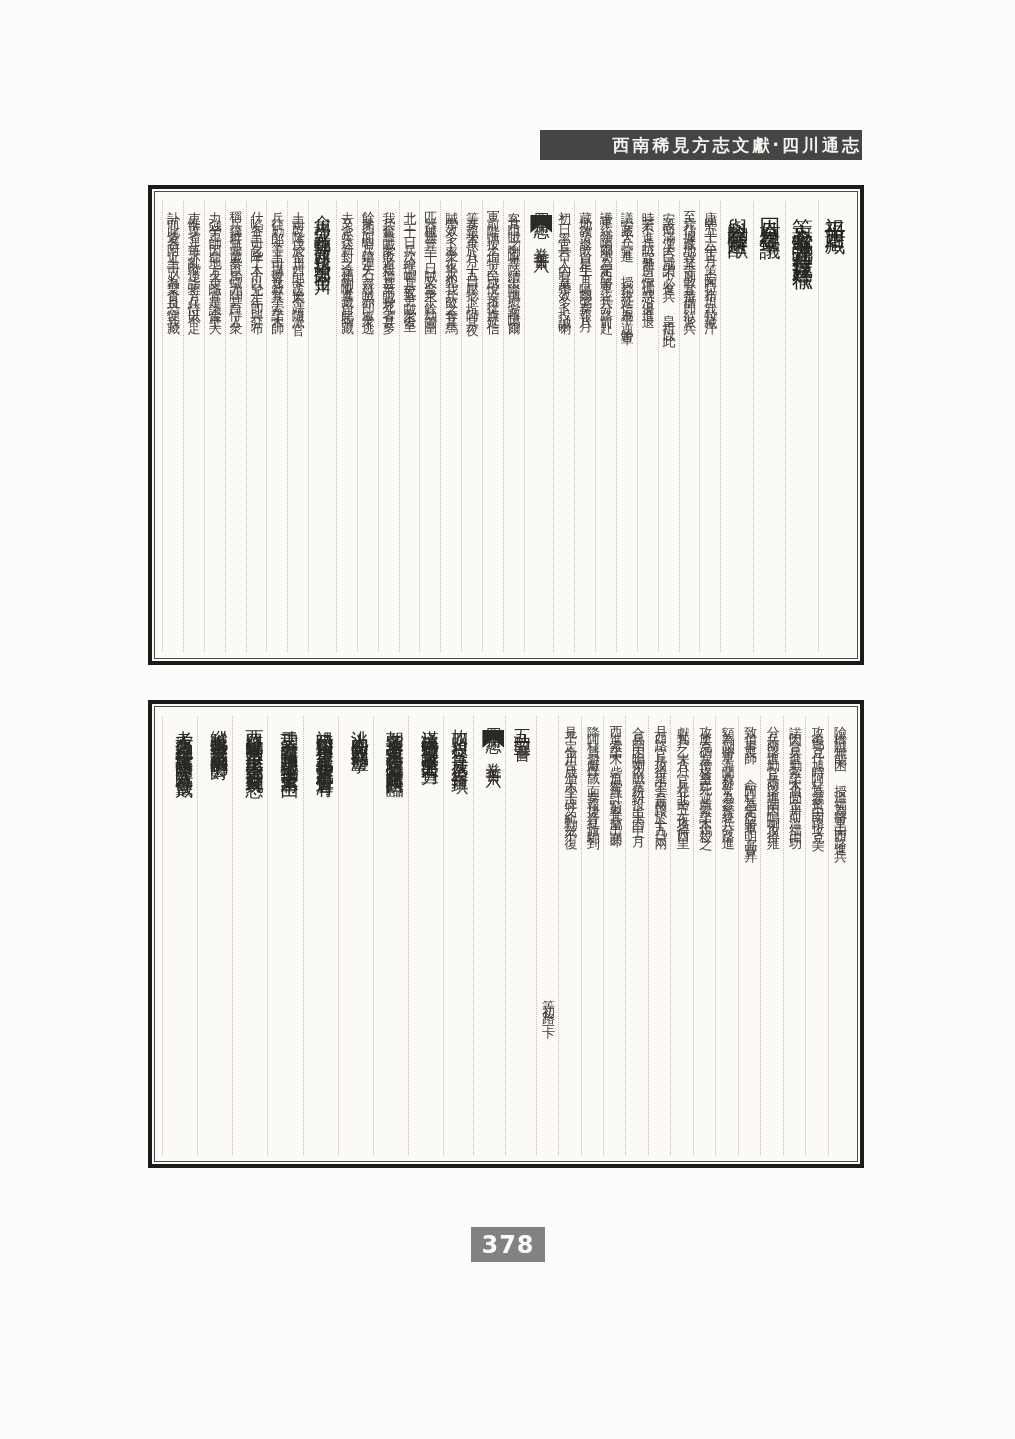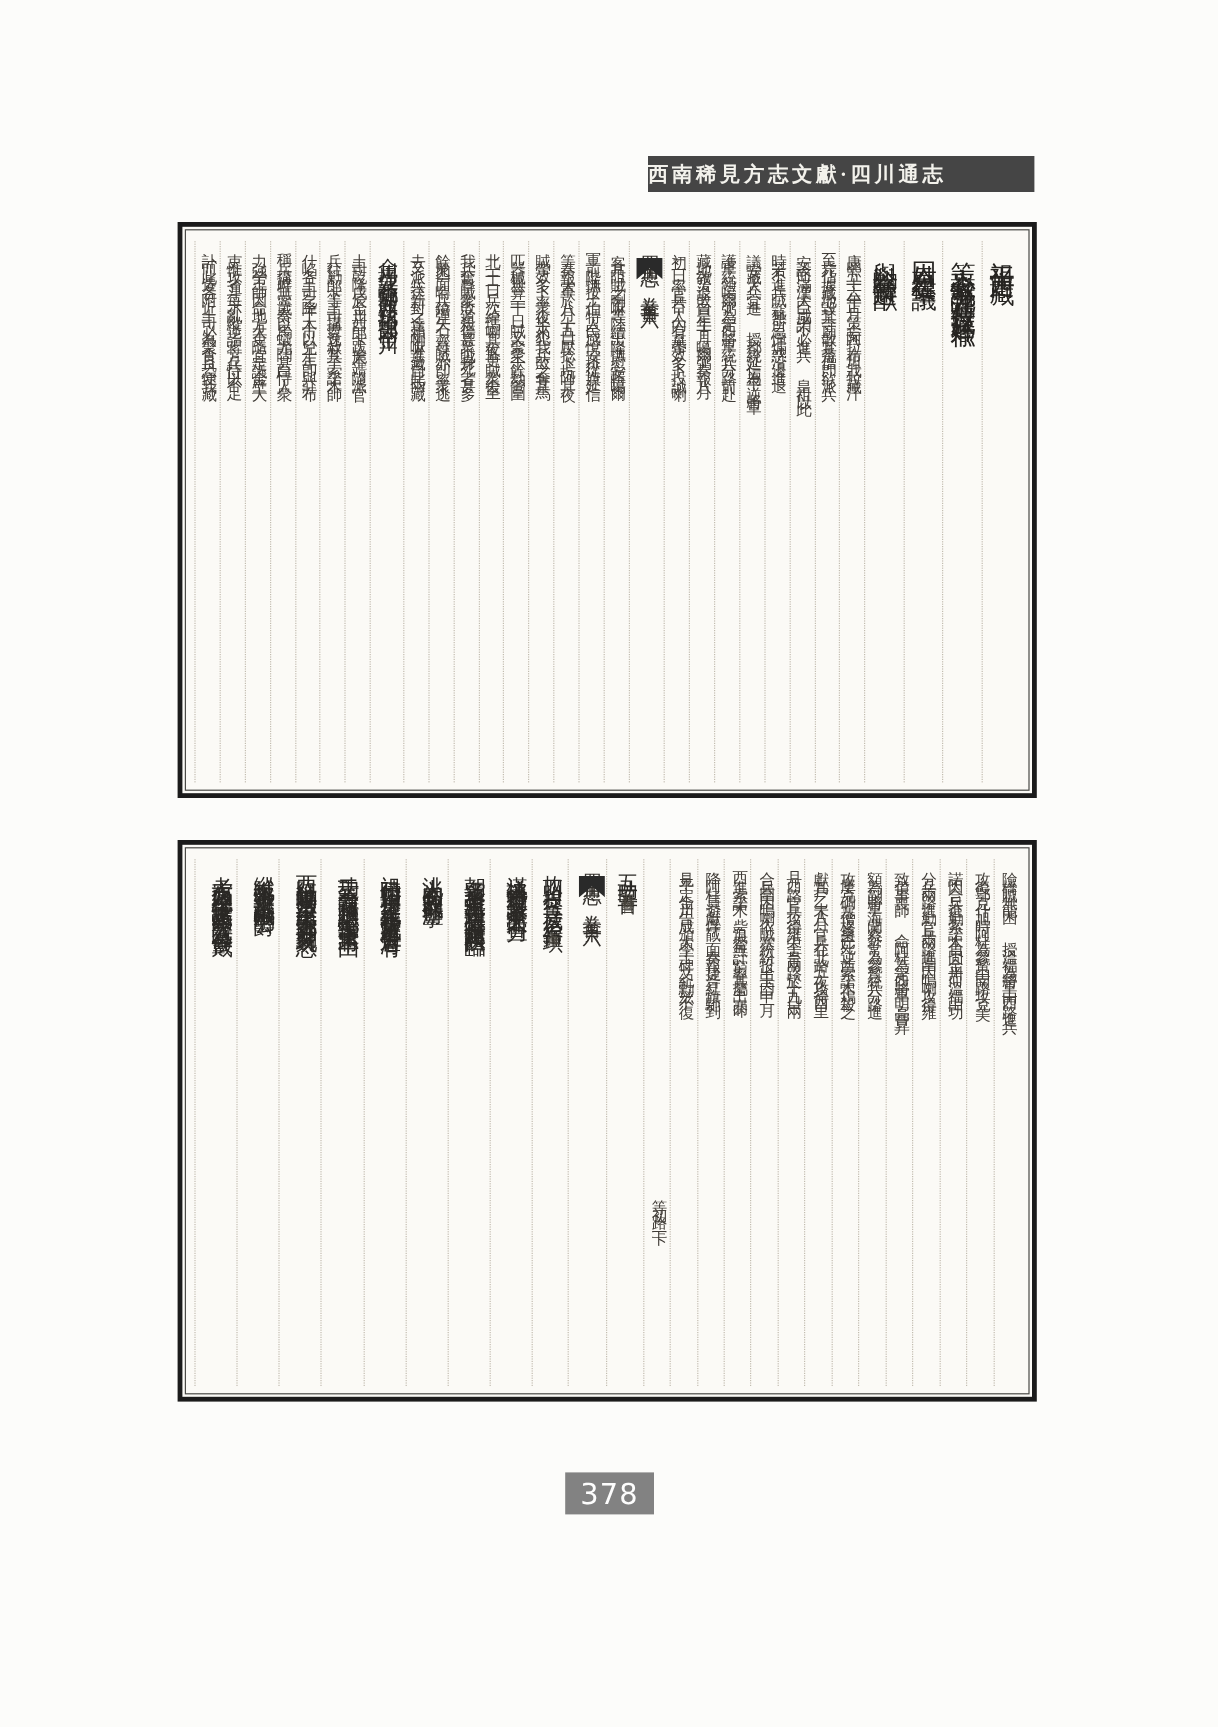--- a/index.html
+++ b/index.html
@@ -9,22 +9,22 @@
     background:#fcfcfa;
     font-family:"DejaVu Sans", sans-serif;
     color:#2b2926;
     overflow:hidden;
   }
   .scan-page { position:absolute; inset:0; background:#fcfcfa; }
   
   .header-bar {
     position:absolute; left:540px; top:130px; width:322px; height:30px;
     background:#454545; color:#f3f2ec;
-    display:flex; align-items:center; justify-content:flex-start;
-    font-size:17px; letter-spacing:3px; font-weight:bold;font-family:Liberation Serif, serif;
+    display:flex; align-items:center; justify-content:flex-end;
+    font-size:17px; letter-spacing:3px; font-weight:bold;
   }
   
   .block {
     position:absolute; left:148px; width:716px;
     border:4px solid #1b1b1b; background:#fbfaf6;
   }
   .block.top { top:185px; height:480px; }
   .block.bottom { top:700px; height:468px; }
   .block-inner {
     position:absolute; inset:2px;
@@ -52,21 +52,21 @@
   .fishtail {
     display:inline-block; width:22px; height:18px; background:#2a2a2a;
     clip-path:polygon(0 0,100% 0,100% 100%,50% 48%,0 100%);
     margin:2px 0;
   }
   
   .page-badge {
     position:absolute; left:471px; top:1227px; width:74px; height:35px;
     background:#828282; color:#fdfdfd;
     display:flex; align-items:center; justify-content:center;
-    font-size:24px; font-weight:normal; letter-spacing:1px;
+    font-size:24px; font-weight:bold; letter-spacing:1px;
   }
 </style>
 </head>
 <body>
 
 <div class="scan-page">
 
   <div class="header-bar">
     <span>西南稀見方志文獻·四川通志</span>
   </div>

